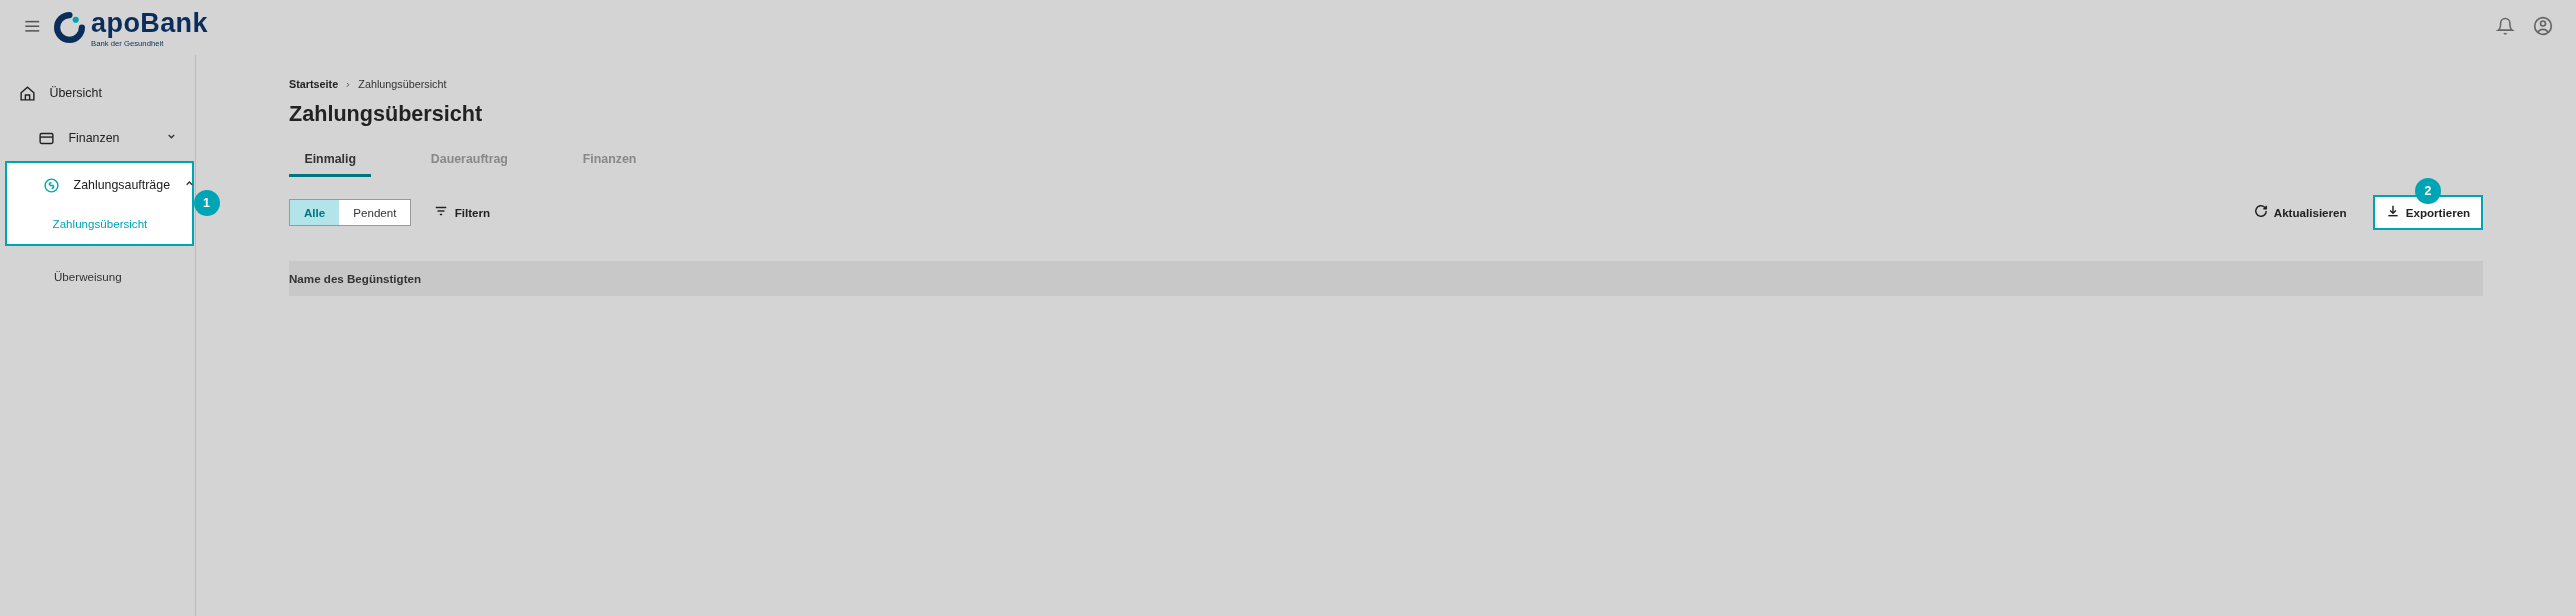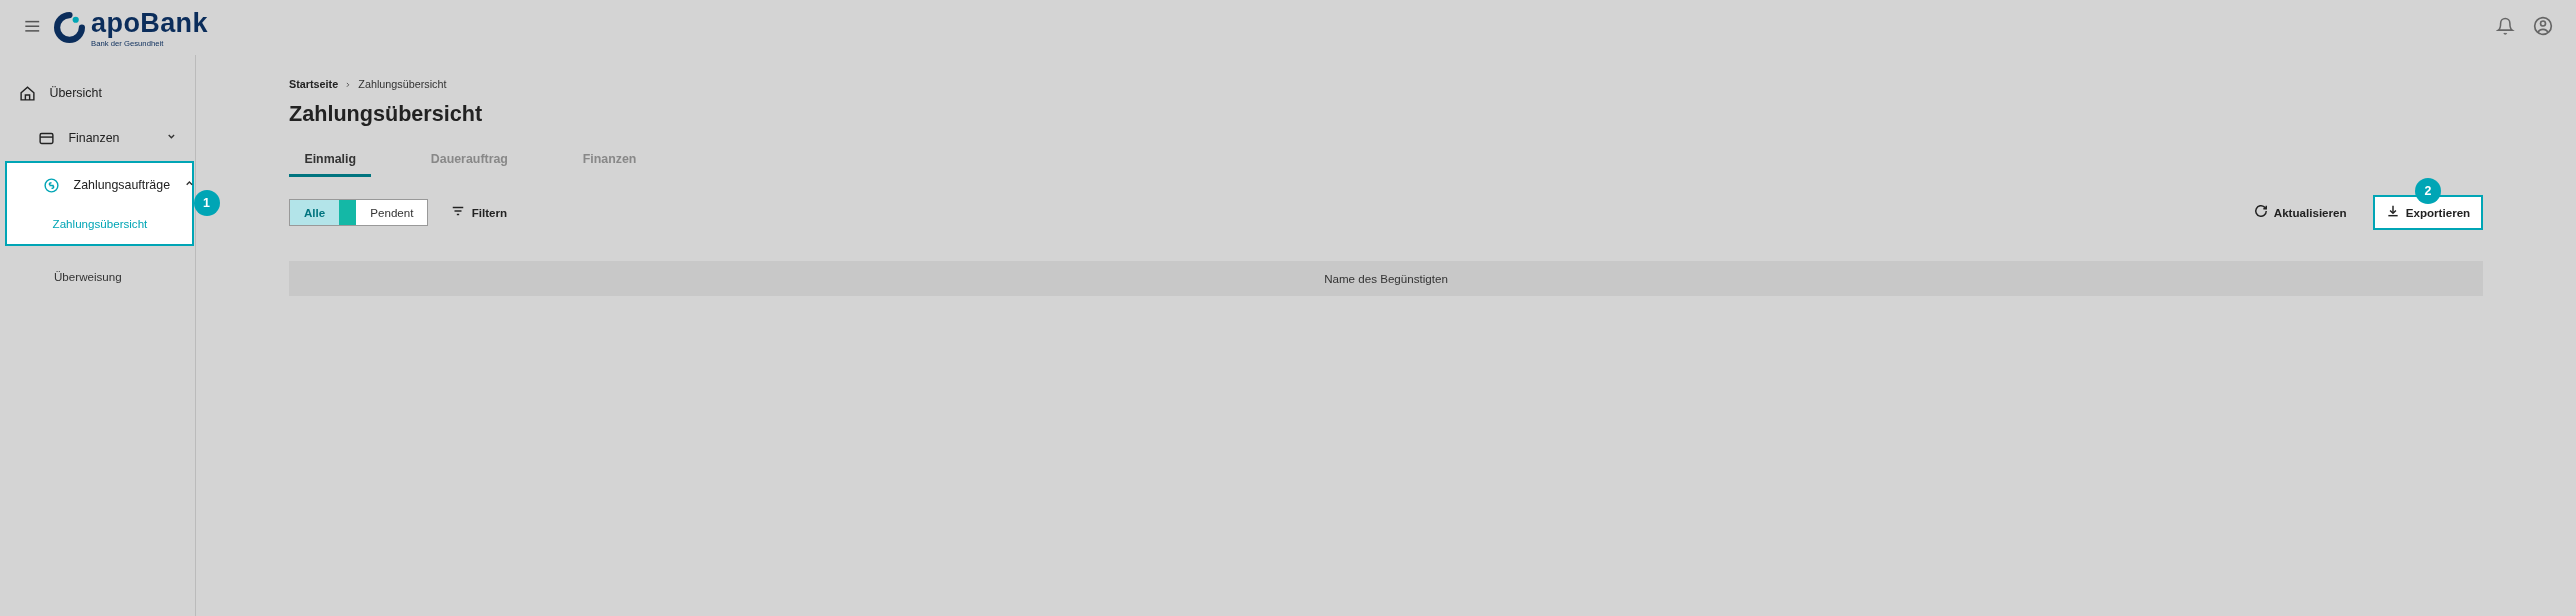--- a/index.html
+++ b/index.html
@@ -131,21 +131,20 @@
       display: flex;
       align-items: center;
       justify-content: space-between;
       margin-bottom: 31px;
     }
     .toolbar-left { display: flex; align-items: center; gap: 23px; }
     .segmented {
       display: flex;
       border: 0.8px solid #999;
       background: #14b8a6;
-      gap: 17px;
     }
     .seg-btn {
       padding: 6.2px 14px;
       font-size: 11.6px;
       color: #333;
       cursor: pointer;
       background: #fff;
     }
     .seg-btn.active {
       background: #b3e4e9;
@@ -205,23 +204,23 @@
       border-radius: 3.1px;
       font-size: 11.6px;
       font-weight: bold;
       cursor: pointer;
     }
     
     .table-header-row {
       background: #c8c8c8;
       padding: 10.8px 0;
       display: flex;
-      justify-content: center;
-      font-size: 11.6px;
-      font-weight: normal;
+      justify-content: flex-start;
+      font-size: 11.6px;
+      font-weight: bold;
       color: #333;
     }
   </style>
 </head>
 <body>
 
 <div class="app">
 
   <div class="header">
     <div class="header-left">

